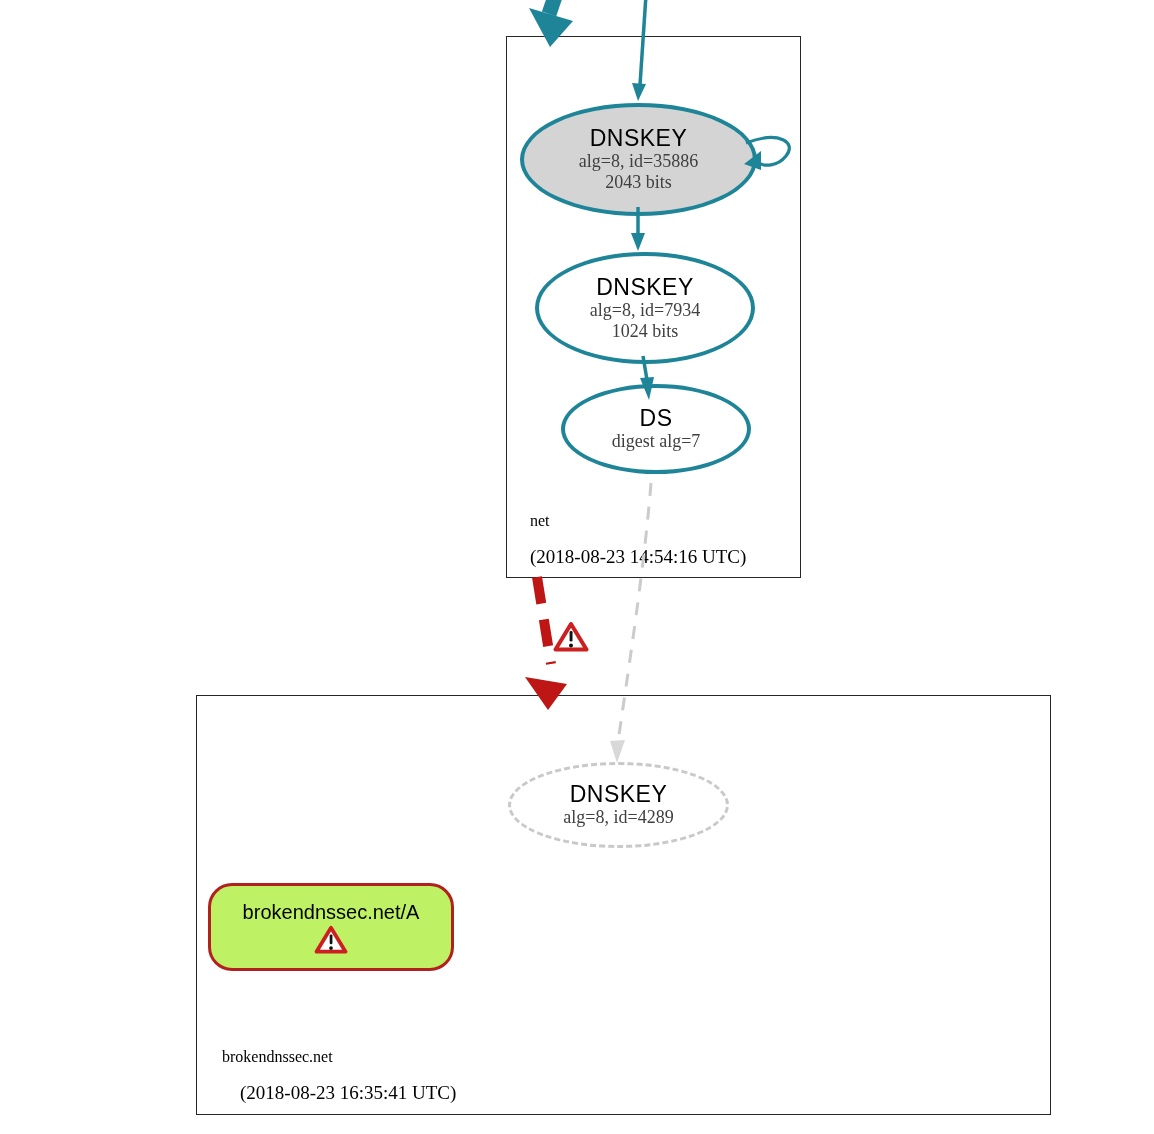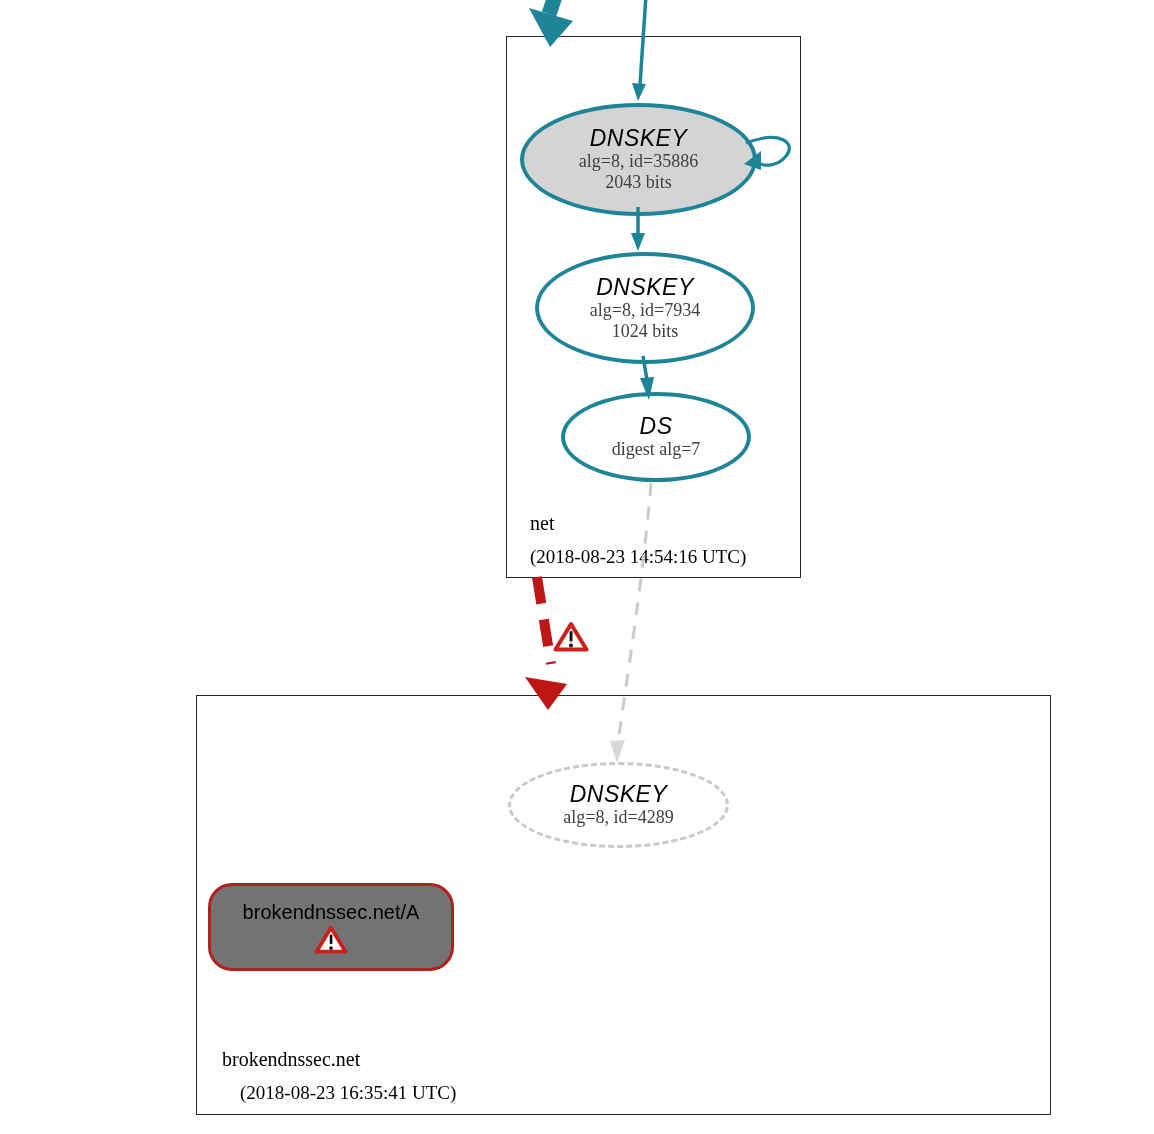--- a/index.html
+++ b/index.html
@@ -13,32 +13,32 @@
   .ellipse {
     position:absolute; border-radius:50%; background:#fff; z-index:2;
     display:flex; flex-direction:column; align-items:center; justify-content:center;
     text-align:center;
   }
   .ellipse.solid { border:4px solid #1e8498; }
   .ellipse.dashed { border:3px dashed #c9c9c9; }
   .ellipse.gray-fill { background:#d4d4d4; }
   .node-title {
     font-family:"Liberation Sans", sans-serif; font-size:23px; line-height:25px;
-    color:#000; letter-spacing:0.5px;font-style:italic;
+    color:#000; letter-spacing:0.5px;
   }
   .node-sub {
     font-family:"Liberation Serif", serif; font-size:18px; line-height:21px; color:#404040;
   }
   .rrset {
-    position:absolute; border:3.5px solid #b3211f; border-radius:24px; background:#737373;
+    position:absolute; border:3.5px solid #b3211f; border-radius:24px; background:#bef264;
     z-index:2; display:flex; flex-direction:column; align-items:center; justify-content:center;
     gap:1px; padding-top:2px;
   }
   .rrset-label { font-family:"Liberation Sans", sans-serif; font-size:20px; color:#000; }
-  .zone-label { position:absolute; font-size:20px; color:#000; z-index:2; }
+  .zone-label { position:absolute; font-size:16px; color:#000; z-index:2; }
   .zone-ts { position:absolute; font-size:19px; color:#000; z-index:2; }
   #edges { position:absolute; left:0; top:0; z-index:5; pointer-events:none; }
   .warn-float { position:absolute; z-index:6; }
 </style>
 </head>
 <body>
 
 <div id="stage">
 
   <div class="zone-box" style="left:506px; top:36px; width:293px; height:540px;"></div>
@@ -49,21 +49,21 @@
     <div class="node-sub">alg=8, id=35886</div>
     <div class="node-sub">2043 bits</div>
   </div>
 
   <div class="ellipse solid" style="left:535px; top:252px; width:212px; height:104px;">
     <div class="node-title">DNSKEY</div>
     <div class="node-sub">alg=8, id=7934</div>
     <div class="node-sub">1024 bits</div>
   </div>
 
-  <div class="ellipse solid" style="left:561px; top:392px; width:182px; height:82px;">
+  <div class="ellipse solid" style="left:561px; top:384px; width:182px; height:82px;">
     <div class="node-title">DS</div>
     <div class="node-sub">digest alg=7</div>
   </div>
 
   <div class="zone-label" style="left:530px; top:512px;">net</div>
   <div class="zone-ts" style="left:530px; top:546px;">(2018-08-23 14:54:16 UTC)</div>
 
   <div class="ellipse dashed" style="left:508px; top:762px; width:215px; height:80px;">
     <div class="node-title">DNSKEY</div>
     <div class="node-sub">alg=8, id=4289</div>

